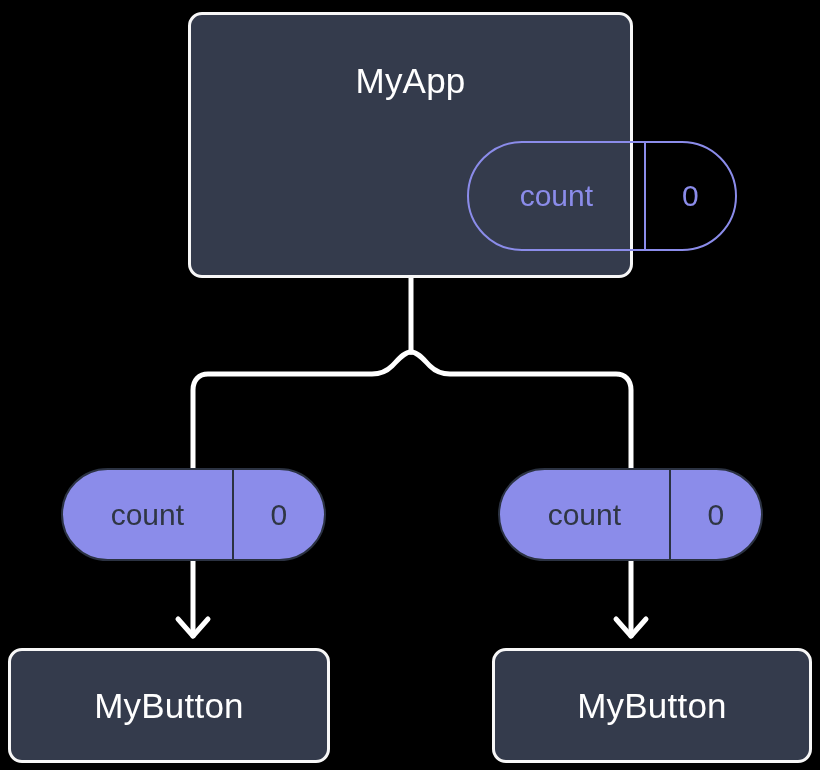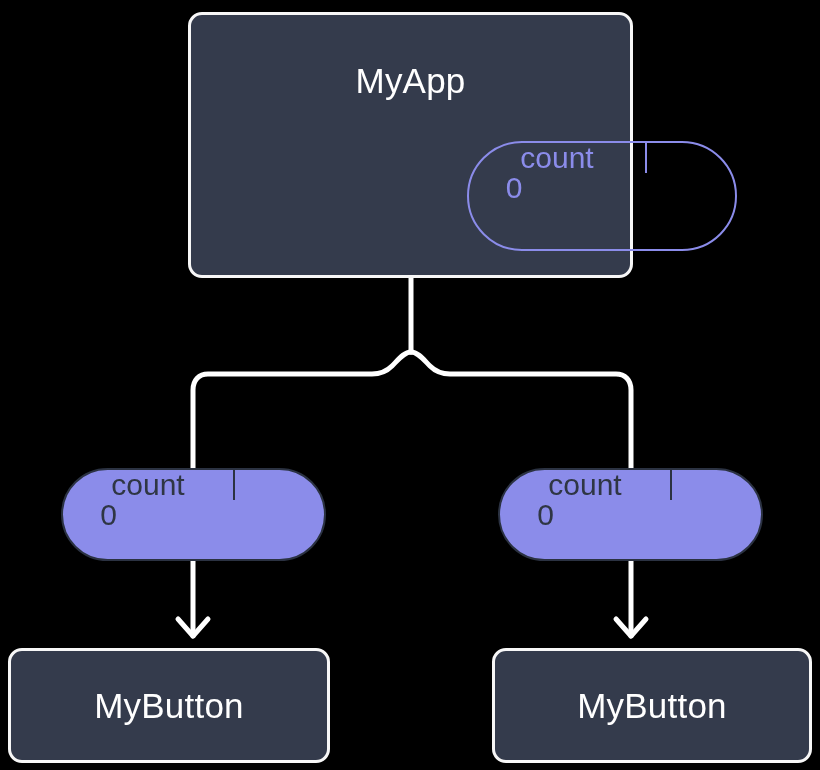--- a/index.html
+++ b/index.html
@@ -72,21 +72,20 @@
   }
   #card-myapp .card-title {
     margin-top: 48px;
   }
 
   
   .pill {
     position: absolute;
     box-sizing: border-box;
     display: flex;
-    flex-direction: column;
     align-items: stretch;
     border-radius: 999px;
     overflow: hidden;
   }
   .pill .pill-key,
   .pill .pill-val {
     display: flex;
     align-items: center;
     justify-content: center;
     font-size: 30px;

